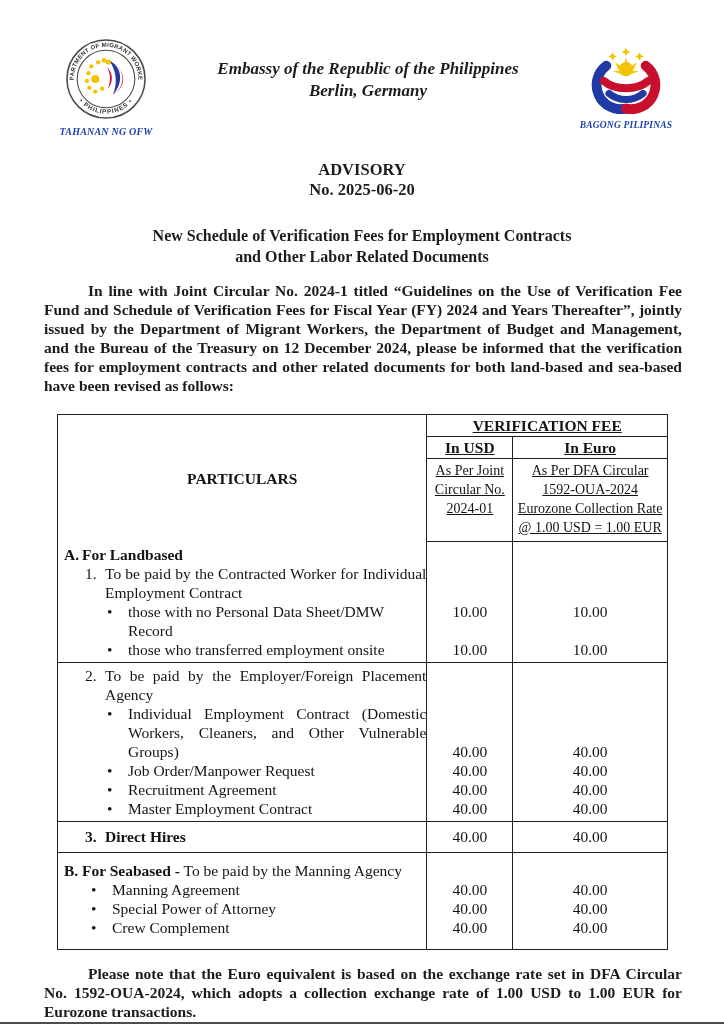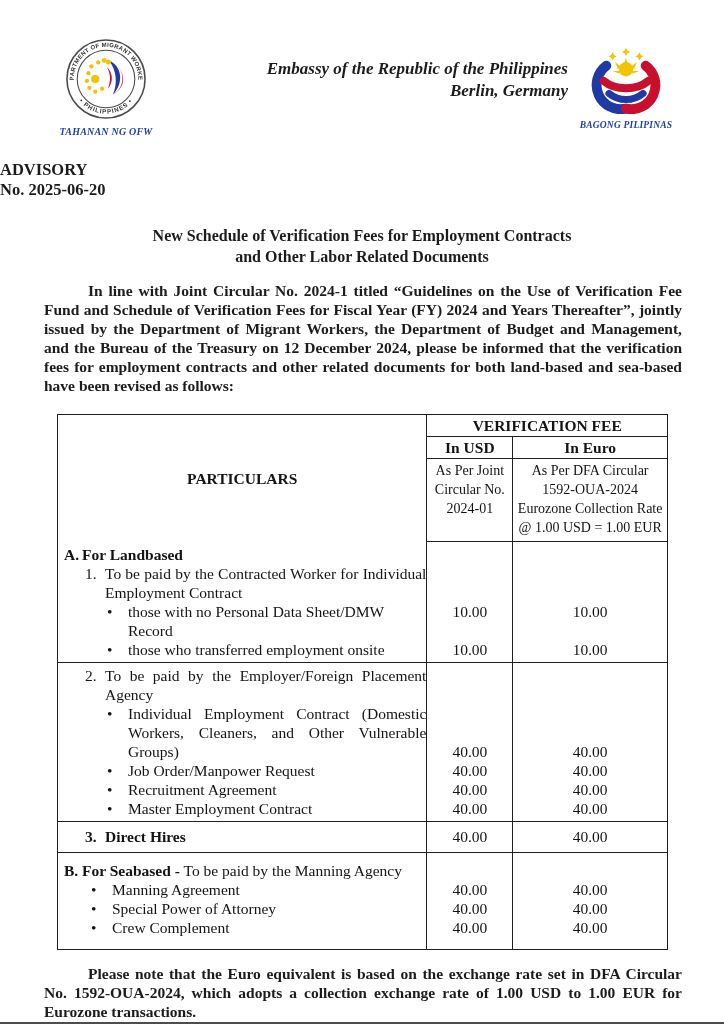--- a/index.html
+++ b/index.html
@@ -6,40 +6,40 @@
   .page{
     position:relative;width:724px;height:1024px;margin:0 auto;background:#ffffff;
     font-family:"Liberation Serif", serif;color:#1c1c1c;overflow:hidden;
   }
   
   .hdr{display:flex;align-items:flex-start;margin:38px 40px 0 44px;}
   .logo-box{width:124px;text-align:center;}
   .logo-box.right{width:116px;padding-top:8px;}
   .logo-cap{font-size:10px;font-weight:bold;font-style:italic;color:#1d3fae;letter-spacing:.2px;margin-top:2px;}
   .logo-cap.bp{font-style:italic;font-size:9.5px;}
-  .org{flex:1;text-align:right;font-weight:bold;font-style:italic;font-size:17px;line-height:21.5px;padding-top:20px;}
+  .org{flex:1;text-align:center;font-weight:bold;font-style:italic;font-size:17px;line-height:21.5px;padding-top:20px;}
   
-  .adv{ font-weight:bold;font-size:16.5px;line-height:20px;margin-top:23px;}
+  .adv{ text-align:center;font-weight:bold;font-size:16.5px;line-height:20px;margin-top:23px;}
   .doc-title{text-align:center;font-weight:bold;font-size:16px;line-height:21px;margin-top:25px;}
   
   .para{margin:0 42px 0 44px;font-size:15.5px;line-height:19px;font-weight:bold;}
   .indent{text-indent:44px;}
   .just{text-align:justify;}
   .intro{margin-top:14px;}
   .note{margin-top:14px;}
   .b{font-weight:bold;}
   
   table.fees{border-collapse:collapse;width:611px;margin:19px 0 0 57px;font-size:15.5px;line-height:19px;color:#141414;}
   table.fees{border:1.5px solid #1f1f1f;}
   td{padding:0;vertical-align:top;}
   td.vr{border-right:1.5px solid #1f1f1f;}
   tr.hb td{border-bottom:1.5px solid #1f1f1f;}
   tr.gs td{border-top:1.5px solid #1f1f1f;}
   td.hpart{vertical-align:middle;text-align:center;font-weight:bold;}
-  td.hfee,td.hsub,td.hcol{text-align:center;}
+  td.hfee,td.hsub,td.hcol{text-align:center;text-decoration:underline;}
   td.hcol{font-weight:bold;padding:1px 0;}
   td.hfee{font-weight:bold;padding:1px 0;}
   td.hsub{font-size:14px;line-height:19px;padding:2px 3px 4px;}
   td.fee{text-align:center;}
   td.fee.vb{vertical-align:bottom;}
   .line{display:flex;}
   .mk{flex:0 0 auto;}
   .tx{flex:1 1 auto;}
   .sec{padding-left:6px;}   .sec .mk{width:18px;}
   .num{padding-left:27px;}  .num .mk{width:20px;}

